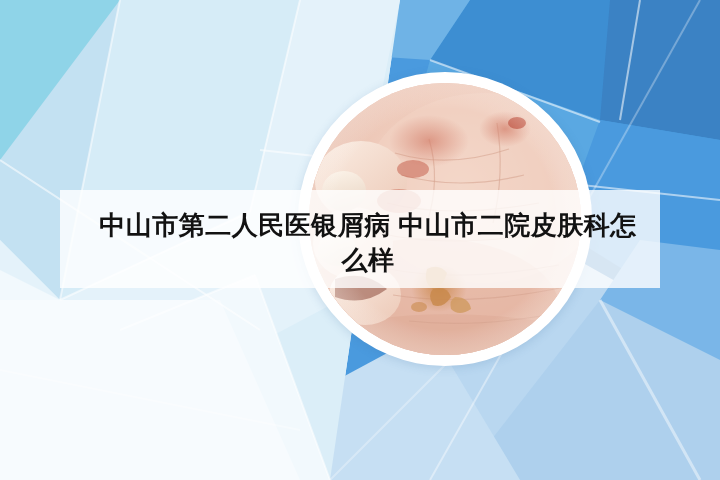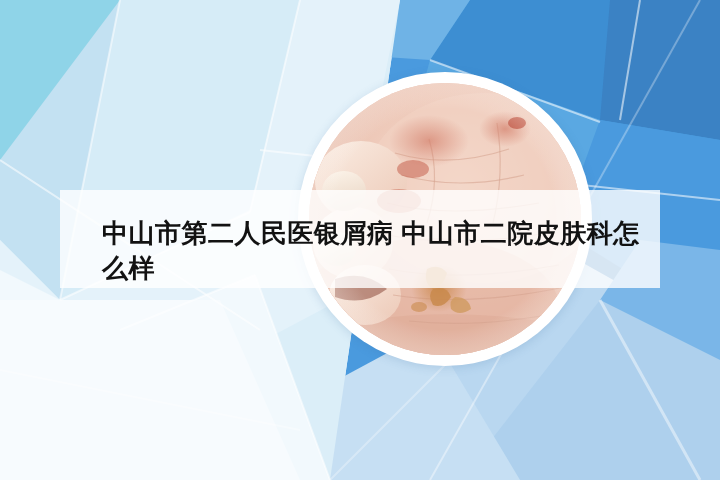--- a/index.html
+++ b/index.html
@@ -62,27 +62,28 @@
     top: 190px;
     width: 600px;
     height: 98px;
     background: rgba(255,255,255,0.80);
   }
   .headline {
     position: absolute;
     left: 30px;
     top: 14px;
     width: 548px;
-    margin: 12px;
+    margin: 4px;
     font-size: 26px;
     line-height: 35px;
     font-weight: bold;
     color: #121212;
     letter-spacing: 0.5px;
     white-space: pre-wrap;
+    text-align: center;
   }
 </style>
 </head>
 <body>
 
 <div id="stage">
 
   <svg class="bg-svg" viewBox="0 0 720 480" preserveAspectRatio="none">
     <defs>
       <linearGradient id="gWhite" x1="0" y1="0" x2="0" y2="1">

